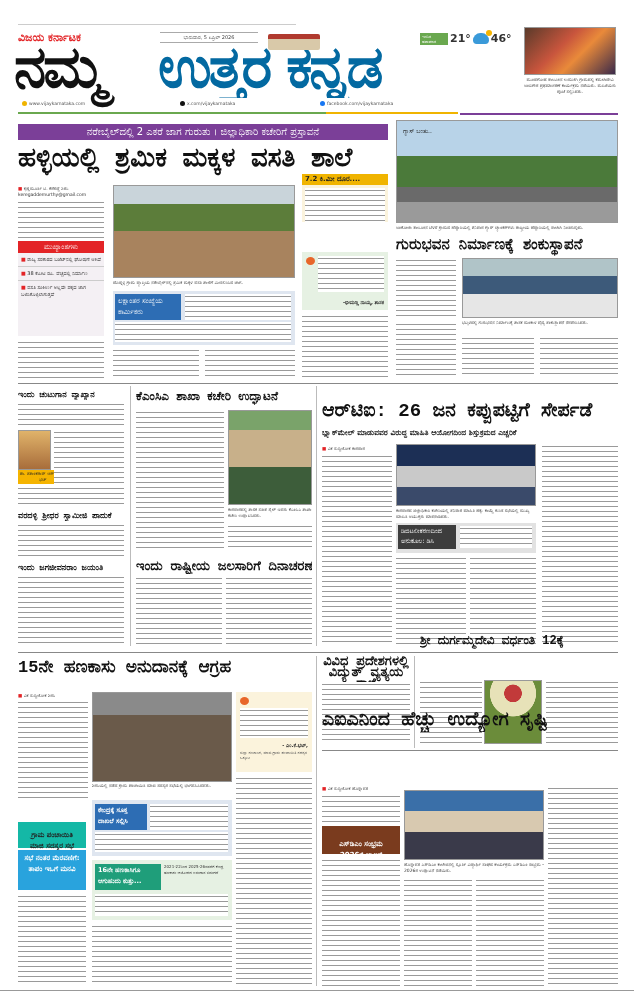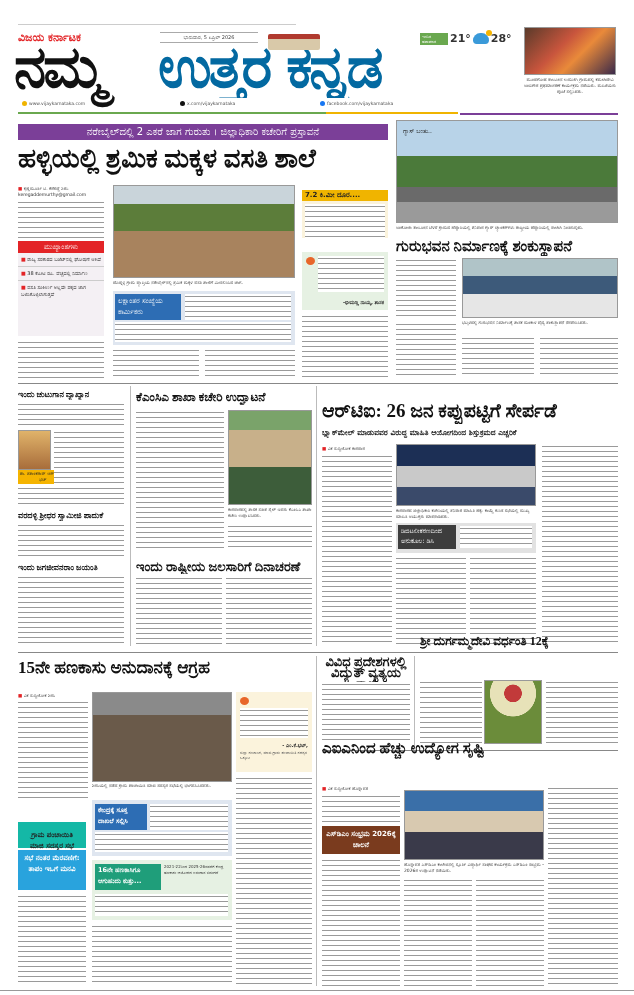--- a/index.html
+++ b/index.html
@@ -1,20 +1,20 @@
 <!DOCTYPE html>
 <html><head>
 <meta charset="utf-8">
 <style>
 *{box-sizing:border-box;margin:0;padding:0}
 body{width:634px;height:995px;background:#fff;position:relative;overflow:hidden;font-family:"DejaVu Sans",sans-serif;color:#222}
 .abs{position:absolute}
 .rule{position:absolute;height:1px;background:#bbb}
 .lines{background:repeating-linear-gradient(#fff 0 2px,#9a9a9a 2px 3px,#fff 3px 5px);}
-.head{font-family:Liberation Serif, serif;font-weight:bold;color:#111;white-space:nowrap;overflow:hidden}
+.head{font-family:Liberation Mono, monospace;font-weight:bold;color:#111;white-space:nowrap;overflow:hidden}
 .photo{position:absolute;border:1px solid #999;overflow:hidden}
 .cap{font-size:4.5px;line-height:6px;color:#333;overflow:hidden}
 .box{position:absolute;overflow:hidden}
 .bl{display:flex;align-items:center;gap:2px}
 </style>
 </head>
 <body>
 
 <div class="rule" style="left:18px;top:24px;width:278px;background:#ccc"></div>
 <div class="abs" style="left:18px;top:31px;font:bold 11px 'DejaVu Sans',sans-serif;">
@@ -24,21 +24,21 @@
 <div class="abs" style="left:14px;top:36px;font:bold 58px 'DejaVu Sans',sans-serif;color:#111;letter-spacing:-3px;line-height:62px">ನಮ್ಮ</div>
 <div class="abs" style="left:158px;top:36px;font:bold 58px 'DejaVu Sans',sans-serif;color:#0369a1;letter-spacing:-3px;line-height:62px;white-space:nowrap;width:300px;overflow:hidden">ಉತ್ತರ ಕನ್ನಡ</div>
 <div class="abs" style="left:268px;top:34px;width:52px;height:16px;background:linear-gradient(#b03a2e 0 30%,#d9c9a9 30% 100%);border-radius:2px"></div>
 
 <div class="abs bl" style="left:420px;top:32px">
   <span style="font-size:4px;background:#6aa84f;color:#fff;padding:1px 2px;width:28px;display:inline-block;line-height:5px">ಇಂದಿನ ಹವಾಮಾನ</span>
   <span style="font:bold 11px 'DejaVu Sans',sans-serif;color:#333">21°</span>
   <span style="display:inline-block;width:16px;height:11px;background:#3a9ad9;border-radius:8px 8px 4px 4px;position:relative">
       <span style="position:absolute;right:-3px;top:-3px;width:6px;height:6px;border-radius:50%;background:#f7b500"></span>
     </span>
-  <span style="font:bold 11px 'DejaVu Sans',sans-serif;color:#333">28°</span>
+  <span style="font:bold 11px 'DejaVu Sans',sans-serif;color:#333">46°</span>
 </div>
 
 <div class="abs bl" style="left:22px;top:101px;font-size:4.5px;color:#555">
   <span style="width:5px;height:5px;border-radius:50%;background:#f0b400;display:inline-block"></span>
   <span>www.vijaykarnataka.com</span>
 </div>
 <div class="abs bl" style="left:180px;top:101px;font-size:4.5px;color:#555">
   <span style="width:5px;height:5px;border-radius:50%;background:#111;display:inline-block"></span>
   <span>x.com/vijaykarnataka</span>
 </div>
@@ -73,21 +73,21 @@
 <div class="abs cap" style="left:113px;top:280px;width:182px;height:7px;white-space:nowrap">ದೊಡ್ನಳ್ಳಿ ಗ್ರಾಮ ವ್ಯಾಪ್ತಿಯ ನರೇಬೈಲ್‌ನಲ್ಲಿ ಶ್ರಮಿಕ ಮಕ್ಕಳ ವಸತಿ ಶಾಲೆಗೆ ಮೀಸಲಿರಿಸಿದ ಜಾಗ.</div>
 
 <div class="box" style="left:113px;top:291px;width:182px;height:54px;background:#dfe6f0">
   <div style="position:absolute;left:2px;top:3px;width:66px;height:26px;background:#2d6db4;color:#fff;font-size:7px;line-height:11px;padding:2px 3px">ಲಕ್ಷಾಂತರ ಸಂಖ್ಯೆಯ ಕಾರ್ಮಿಕರು</div>
   <div class="lines" style="position:absolute;left:72px;top:3px;width:106px;height:26px;background-color:transparent"></div>
   <div class="lines" style="position:absolute;left:2px;top:31px;width:176px;height:20px"></div>
 </div>
 <div class="abs lines" style="left:113px;top:348px;width:86px;height:30px"></div>
 <div class="abs lines" style="left:205px;top:348px;width:90px;height:30px"></div>
 
-<div class="box" style="left:302px;top:190px;width:86px;height:48px;background:#fbf3dc">
+<div class="box" style="left:302px;top:174px;width:86px;height:48px;background:#fbf3dc">
   <div style="background:#f0b400;font:bold 7px 'DejaVu Sans',sans-serif;line-height:11px;padding:0 3px">7.2 ಕಿ.ಮೀ ದೂರ....</div>
   <div class="lines" style="margin:3px;height:44px;background-color:transparent"></div>
 </div>
 <div class="box" style="left:302px;top:252px;width:86px;height:58px;background:#e6f1e3">
   <span style="position:absolute;left:4px;top:5px;width:9px;height:8px;border-radius:50%;background:#e8662a"></span>
   <div class="lines" style="position:absolute;left:16px;top:4px;width:66px;height:36px"></div>
   <div style="position:absolute;right:4px;bottom:4px;font-size:5px;font-weight:bold">-ಭೀಮಣ್ಣ ನಾಯ್ಕ, ಶಾಸಕ</div>
 </div>
 <div class="abs lines" style="left:302px;top:314px;width:86px;height:64px"></div>
 
@@ -181,24 +181,24 @@
 <div class="abs lines" style="left:322px;top:682px;width:88px;height:62px"></div>
 <div class="rule" style="left:414px;top:656px;width:1px;height:92px;background:#bbb"></div>
 
 <div class="abs head" style="left:420px;top:632px;width:198px;font-size:12px;line-height:18px">ಶ್ರೀ ದುರ್ಗಮ್ಮದೇವಿ ವರ್ಧಂತಿ 12ಕ್ಕೆ</div>
 <div class="abs lines" style="left:420px;top:680px;width:62px;height:66px"></div>
 <div class="photo" style="left:484px;top:680px;width:58px;height:64px;background:radial-gradient(circle at 50% 20%,#c23a3a 0 15%,#e7e2b8 16% 40%,#6b8c3a 41% 100%)"></div>
 <div class="abs lines" style="left:546px;top:680px;width:72px;height:66px"></div>
 
 <div class="rule" style="left:322px;top:750px;width:296px;background:#888"></div>
 
-<div class="abs head" style="left:322px;top:736px;width:296px;font-size:15px;line-height:24px">ಎಐಎನಿಂದ ಹೆಚ್ಚು ಉದ್ಯೋಗ ಸೃಷ್ಟಿ</div>
+<div class="abs head" style="left:322px;top:708px;width:296px;font-size:19px;line-height:24px">ಎಐಎನಿಂದ ಹೆಚ್ಚು ಉದ್ಯೋಗ ಸೃಷ್ಟಿ</div>
 <div class="abs" style="left:322px;top:786px;width:78px;font-size:4.5px;color:#333"><span style="color:#e32427">■</span> <span>ವಿಕ ಸುದ್ದಿಲೋಕ ಹೊನ್ನಾವರ</span></div>
 <div class="abs lines" style="left:322px;top:794px;width:78px;height:30px"></div>
-<div class="abs" style="left:322px;top:826px;width:78px;height:28px;background:#7a3b1e;color:#fff;font:bold 7px 'DejaVu Sans',sans-serif;line-height:11px;text-align:center;padding:3px">ಎಸ್‌ಡಿಎಂ ಸಂಭ್ರಮ 2026ಕ್ಕೆ ಚಾಲನೆ</div>
+<div class="abs" style="left:322px;top:826px;width:78px;height:28px;background:#7a3b1e;color:#fff;font:bold 7px 'DejaVu Sans',sans-serif;line-height:11px;text-align:center;padding:13px">ಎಸ್‌ಡಿಎಂ ಸಂಭ್ರಮ 2026ಕ್ಕೆ ಚಾಲನೆ</div>
 <div class="abs lines" style="left:322px;top:858px;width:78px;height:128px"></div>
 <div class="photo" style="left:404px;top:790px;width:140px;height:70px;background:linear-gradient(#3a6fa8 0 30%,#d8c9b0 30% 60%,#3a3a4a 60% 100%)"></div>
 <div class="abs cap" style="left:404px;top:862px;width:140px;height:12px">ಹೊನ್ನಾವರ ಎಸ್‌ಡಿಎಂ ಕಾಲೇಜಿನಲ್ಲಿ ಸ್ಪೂರ್ತಿ ವಿದ್ಯಾರ್ಥಿ ಸಂಘದ ಕಾರ್ಯಕ್ರಮ ಎಸ್‌ಡಿಎಂ ಸಂಭ್ರಮ - 2026ರ ಉದ್ಘಾಟನೆ ನಡೆಯಿತು.</div>
 <div class="abs lines" style="left:404px;top:878px;width:68px;height:108px"></div>
 <div class="abs lines" style="left:476px;top:878px;width:68px;height:108px"></div>
 <div class="abs lines" style="left:548px;top:786px;width:70px;height:200px"></div>
 
 <div class="rule" style="left:0;top:990px;width:634px;background:#999"></div>
 
 </body></html>

